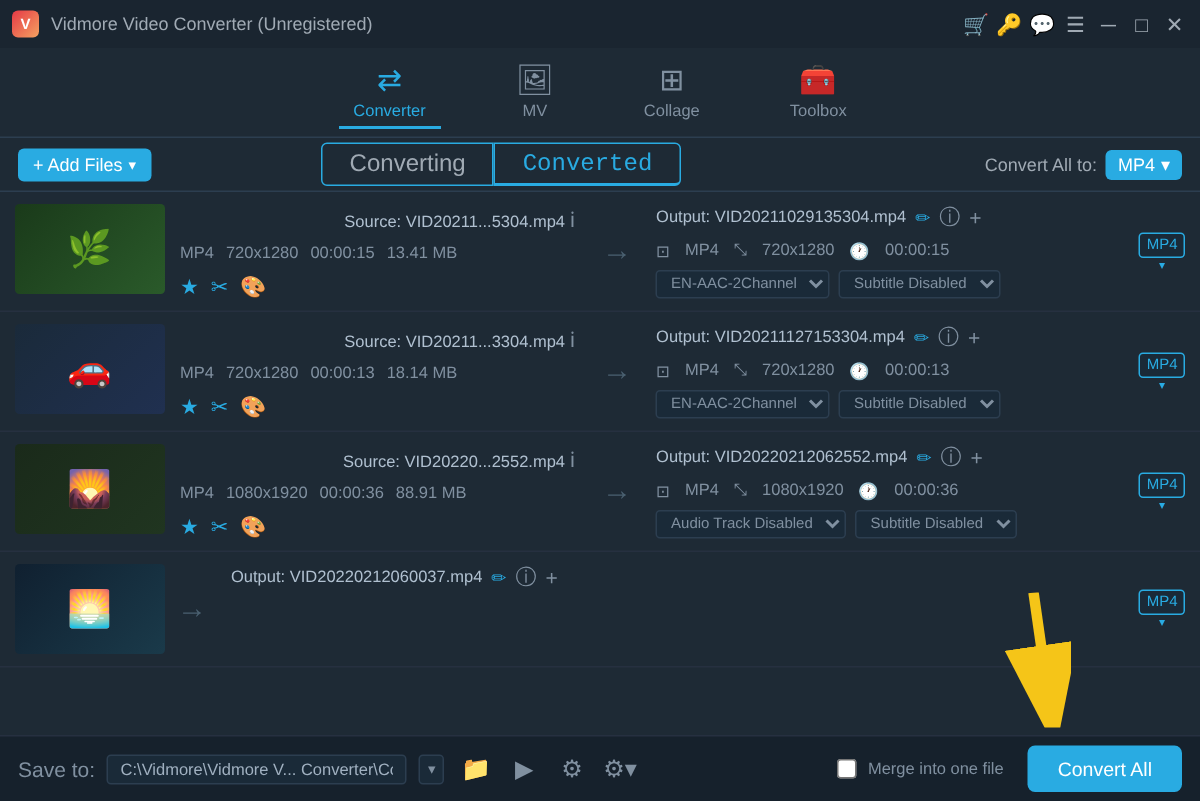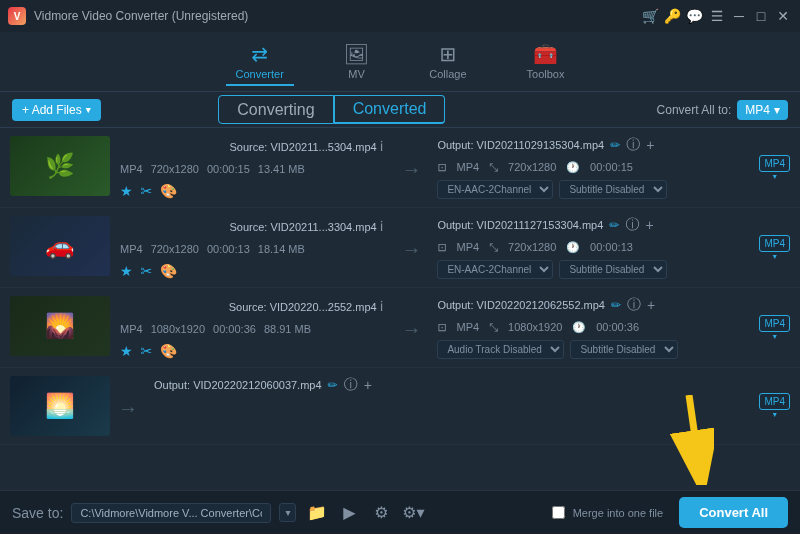--- a/index.html
+++ b/index.html
@@ -102,21 +102,21 @@
       color: #a0aab4;
       font-size: 16px;
       cursor: pointer;
     }
     .tab-btn.active {
       background: transparent;
       color: #29abe2;
       border-bottom: 2px solid #29abe2;
     }
     .tab-btn:first-child { border-radius: 4px 0 0 4px; }
-    .tab-btn:last-child { border-radius: 0 4px 4px 0; }
+    .tab-btn:last-child { border-radius: 0 4px 4px 0; font-family: Liberation Mono, monospace; }
     .convert-all-to {
       margin-left: auto;
       display: flex; align-items: center; gap: 6px;
       font-size: 12px; color: #a0aab4;
     }
     .format-select {
       background: #29abe2;
       color: white;
       border: none;
       border-radius: 4px;
@@ -259,21 +259,21 @@
       display: flex; align-items: center; gap: 8px;
       color: #8090a0; font-size: 11px; margin-left: auto; justify-content: space-between;
     }
     .convert-all-btn {
       background: #29abe2;
       color: white;
       border: none;
       border-radius: 5px;
       padding: 8px 20px;
       font-size: 13px;
-      font-weight: bold;
+      font-weight: normal;
       cursor: pointer;
       margin-left: 8px;
     }
     .yellow-arrow-svg {
       position: absolute;
       right: 70px;
       bottom: 44px;
     }
 
     

